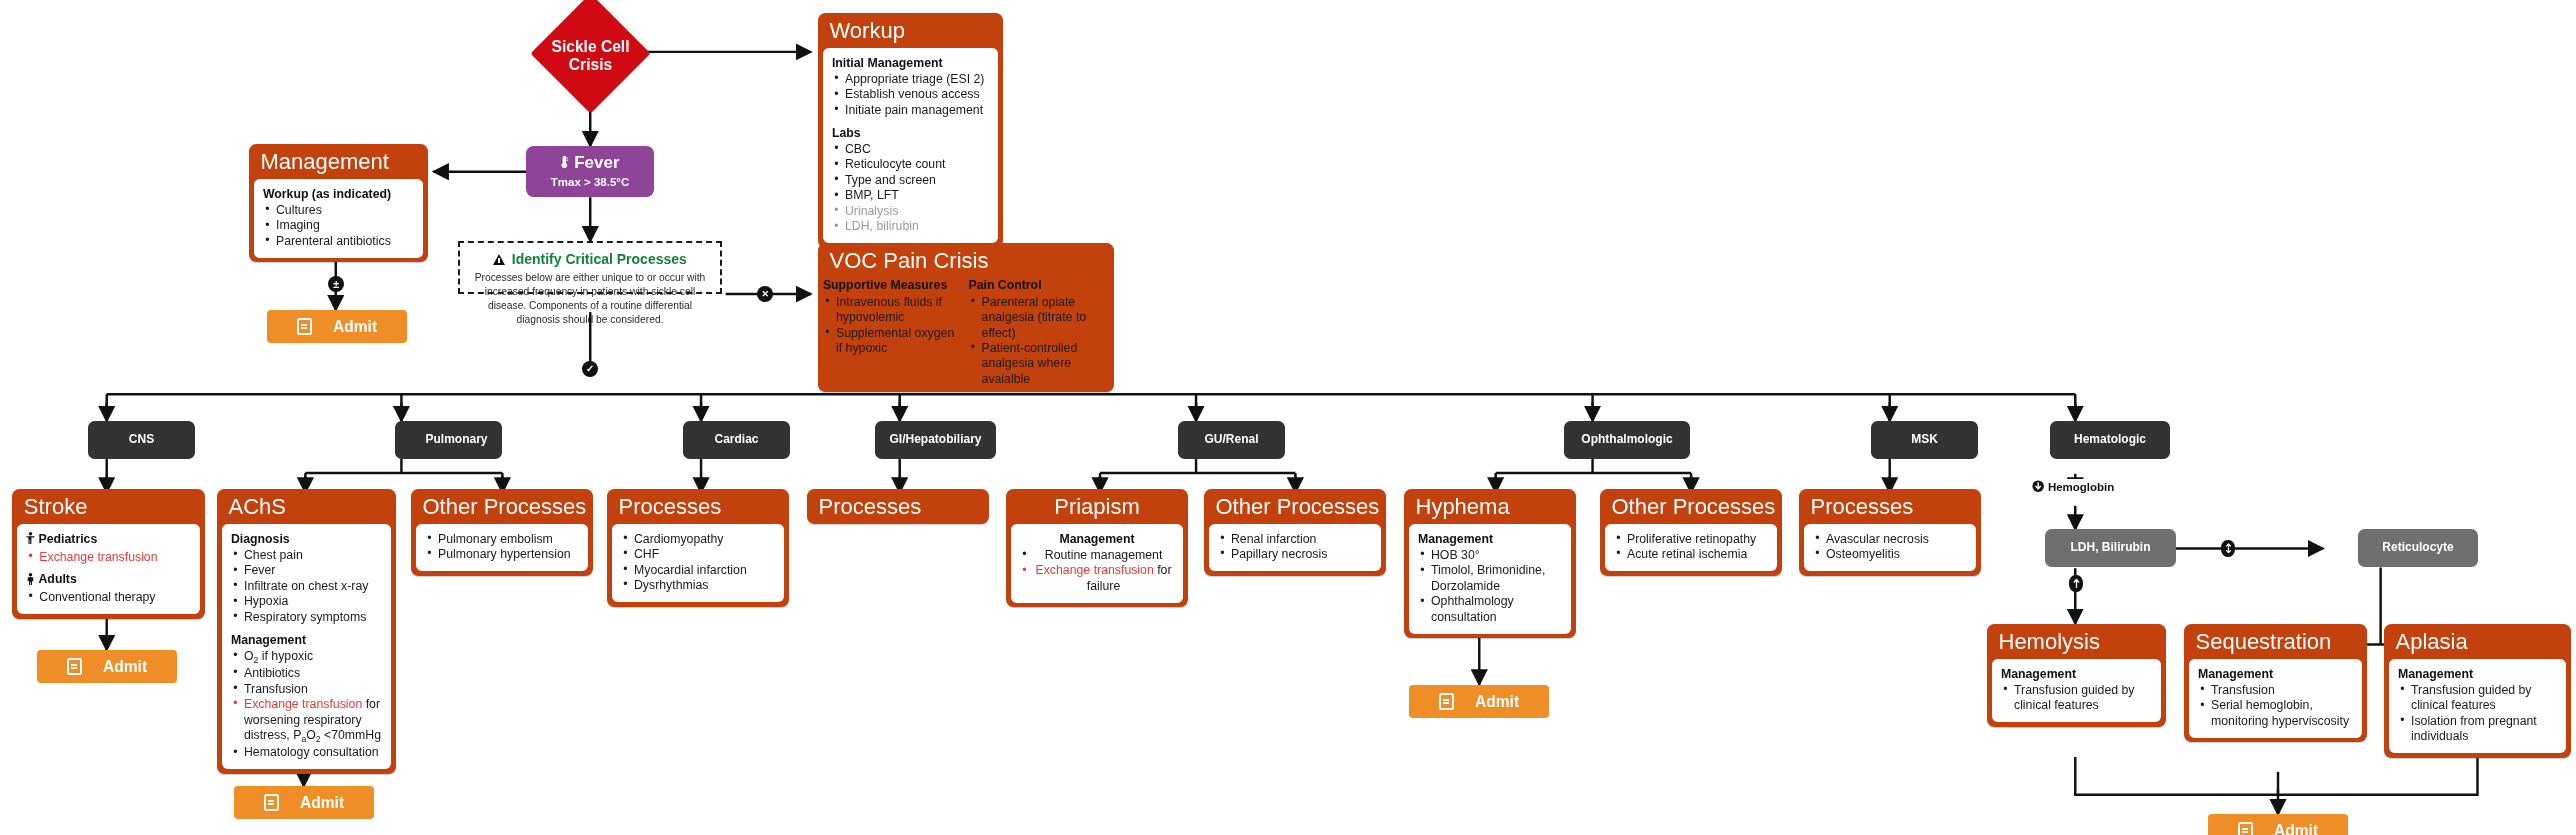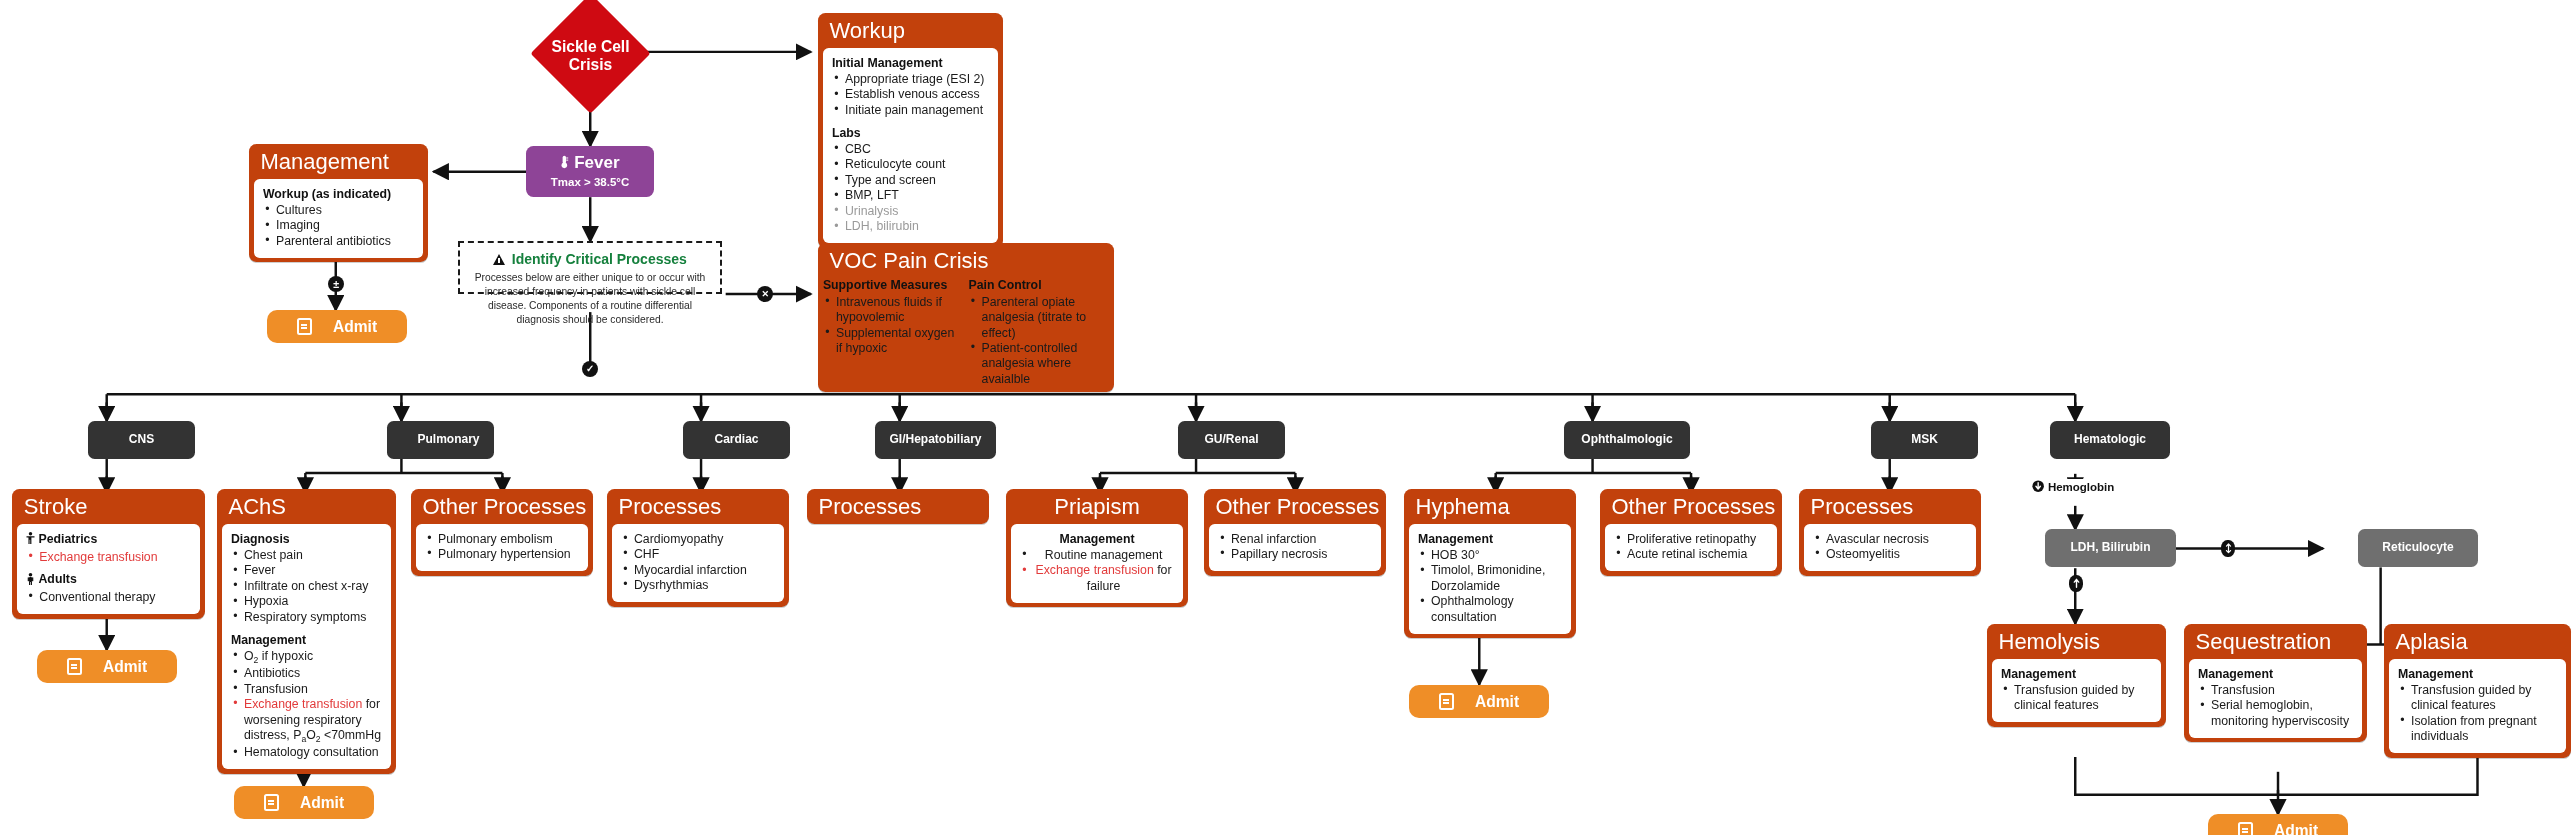--- a/index.html
+++ b/index.html
@@ -132,21 +132,21 @@
     justify-content:center;
     padding:4.9px 11.5px;
   }
   .fever .t1 { font-size:17px; font-weight:bold; line-height:1.2; }
   .fever .t2 { font-size:11.5px; font-weight:bold; line-height:1.3; }
 
   .admit {
     position:absolute;
     background:#ef8e27;
     color:#fff;
-    border-radius:10px;
+    border-radius:4px;
     display:flex;
     align-items:center;
     justify-content:center;
     gap:21.3px;
     font-size:15.6px;
     font-weight:bold;
     padding:0 13px;
   }
   .admit .hicon {
     width:14.8px; height:16.4px;
@@ -424,21 +424,21 @@
   <div class="badge" style="left:757px; top:286px;">
     <span style="font-size:9px">✕</span>
   </div>
   <div class="badge" style="left:582px; top:361px;">
     <span style="font-size:9.9px">✓</span>
   </div>
 
   <div class="pill" style="left:53px;  top:421px; width:107px; height:38px;">
       <span>CNS</span>
     </div>
-  <div class="pill" style="left:352px; top:421px; width:107px; height:38px;padding-left:16px;">
+  <div class="pill" style="left:360px; top:421px; width:107px; height:38px;padding-left:16px;">
       <span>Pulmonary</span>
     </div>
   <div class="pill" style="left:648px; top:421px; width:107px; height:38px;">
       <span>Cardiac</span>
     </div>
   <div class="pill" style="left:840px;top:421px; width:121px; height:38px;">
       <span>GI/Hepatobiliary</span>
     </div>
   <div class="pill" style="left:1143px;top:421px; width:107px; height:38px;">
       <span>GU/Renal</span>

